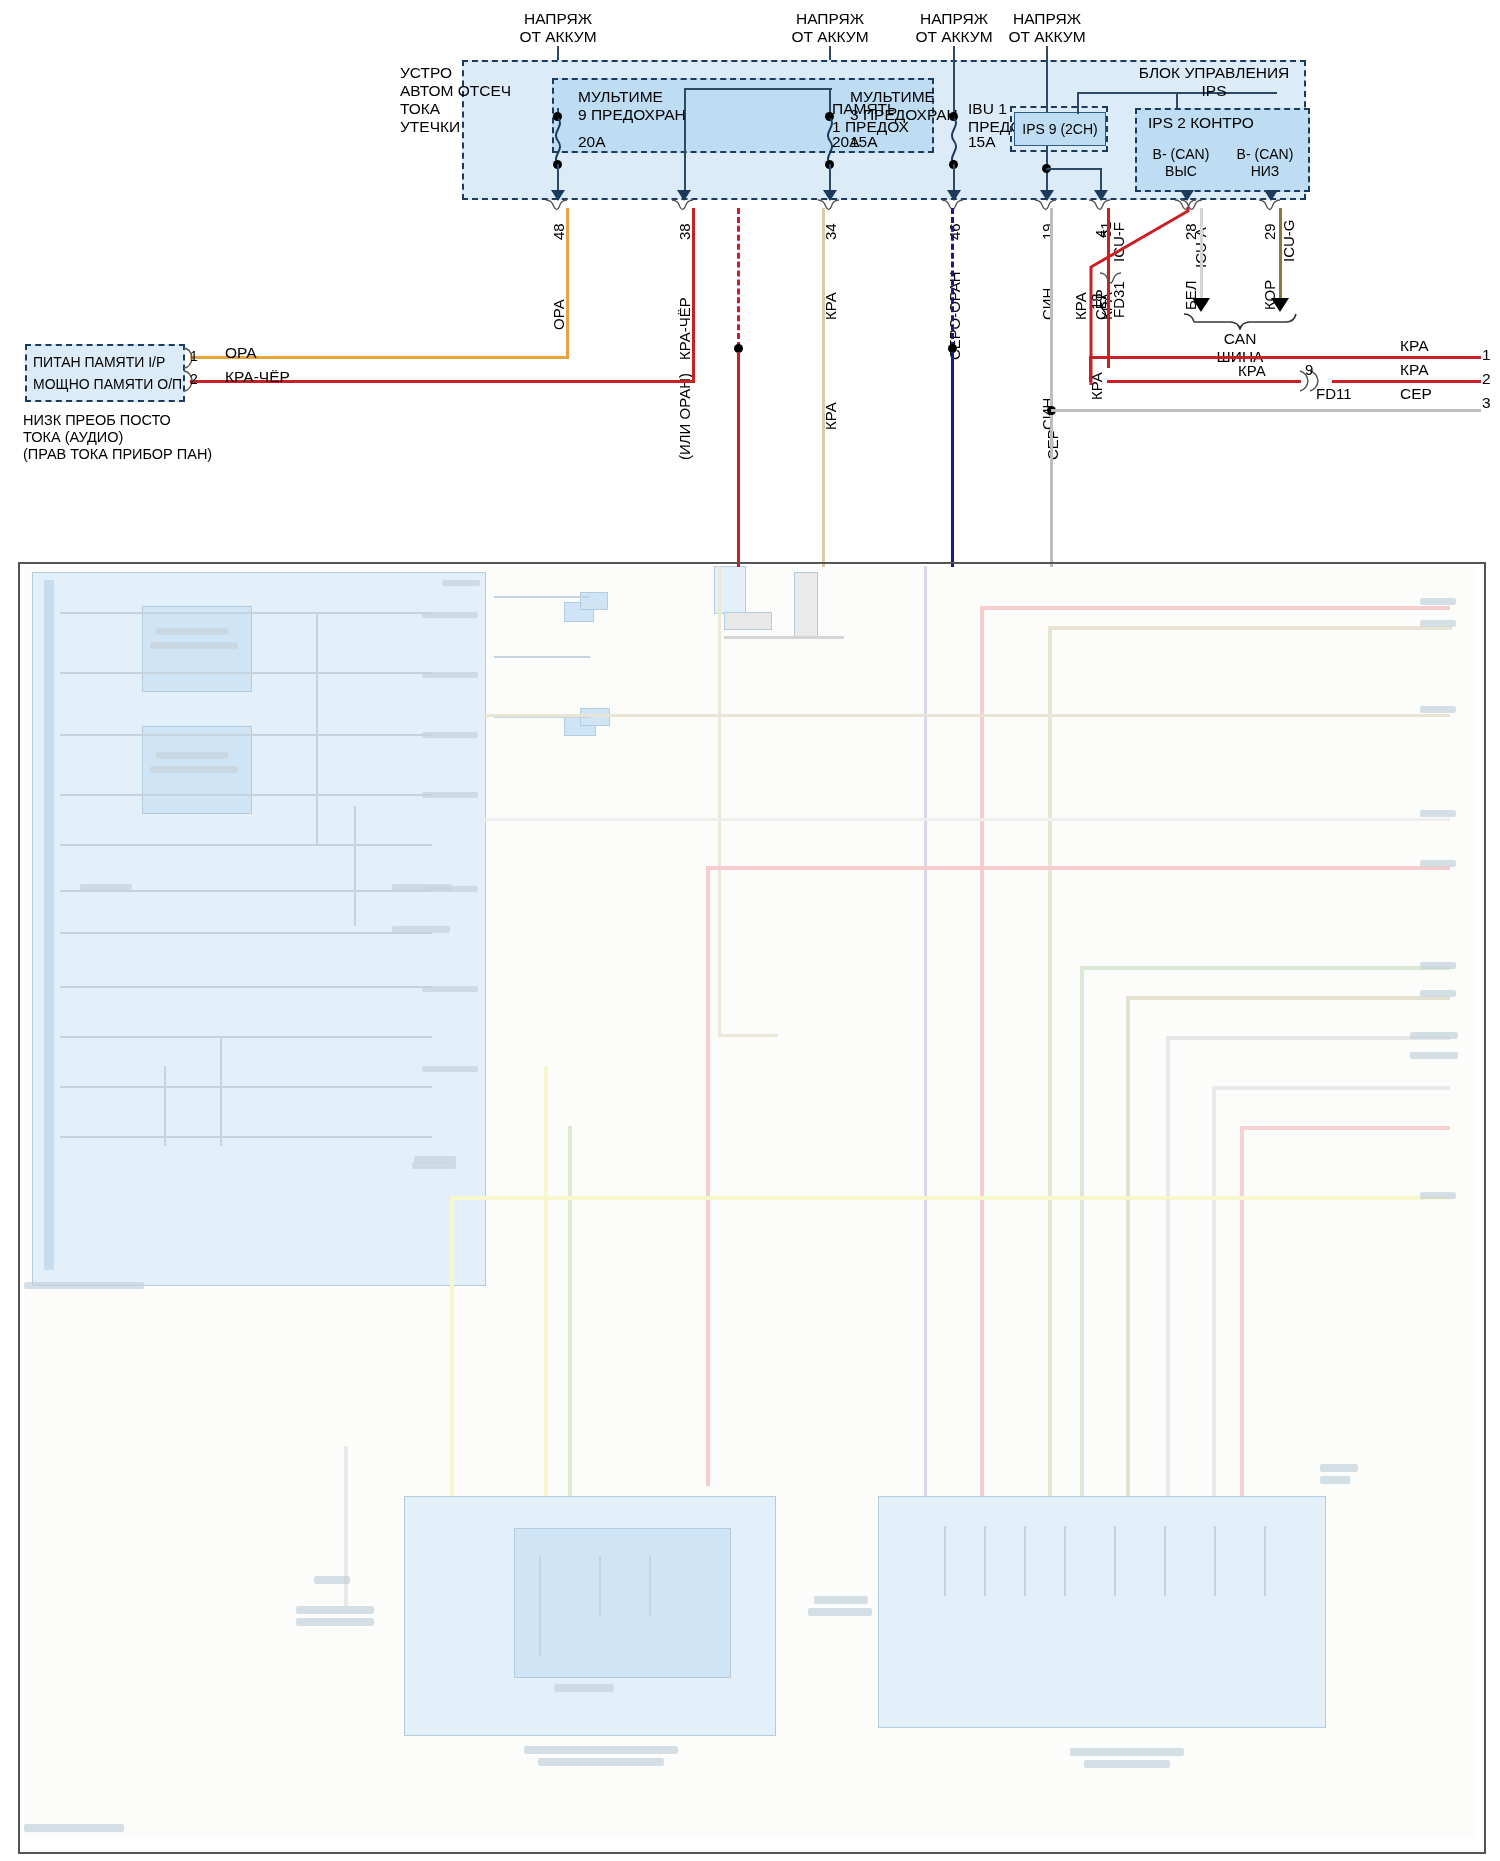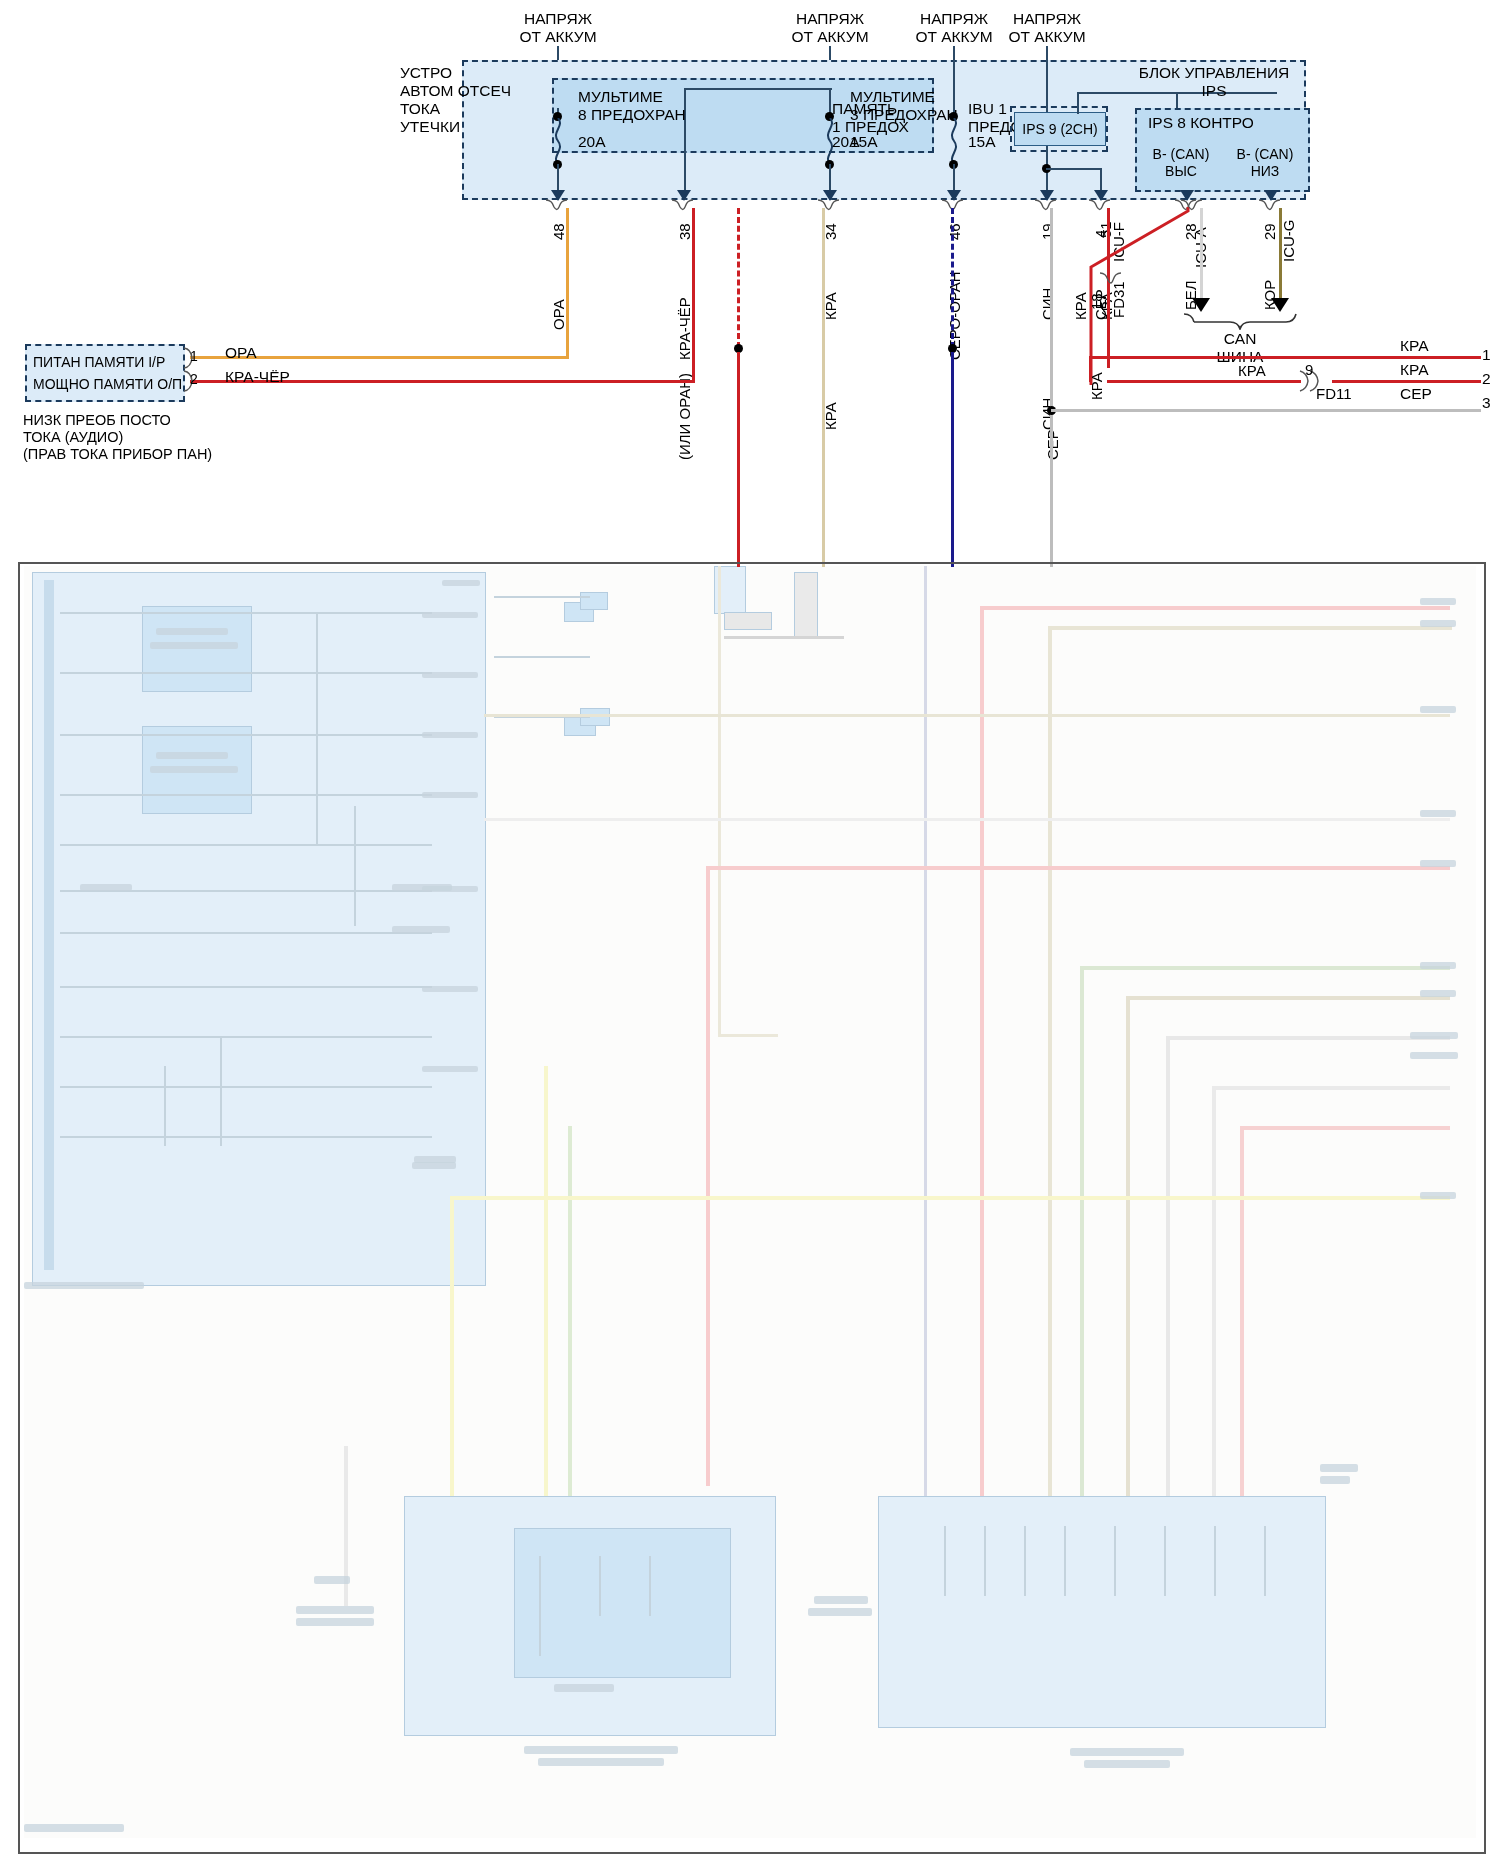--- a/index.html
+++ b/index.html
@@ -229,21 +229,21 @@
 
     <div class="thin" style="left:557px;top:108px;width:2px;height:8px;"></div>
     <div class="node" style="left:553px;top:112px;"></div>
     <svg class="fuse" style="left:551px;top:118px;" viewBox="0 0 14 46">
       <path d="M7 0 C 14 8, 0 14, 7 23 C 14 32, 0 38, 7 46" stroke="#1b3a5c" stroke-width="2" fill="none"></path>
     </svg>
     <div class="node" style="left:553px;top:160px;"></div>
     <div class="thin" style="left:557px;top:164px;width:2px;height:36px;"></div>
     <div class="t" style="left:578px;top:88px;">
       <span>МУЛЬТИМЕ</span><br>
-      <span>8 ПРЕДОХРАН</span>
+      <span>9 ПРЕДОХРАН</span>
     </div>
     <div class="t" style="left:578px;top:133px;">20A</div>
 
     <div class="thin" style="left:829px;top:88px;width:2px;height:28px;"></div>
     <div class="node" style="left:825px;top:112px;"></div>
     <svg class="fuse" style="left:823px;top:118px;" viewBox="0 0 14 46">
       <path d="M7 0 C 14 8, 0 14, 7 23 C 14 32, 0 38, 7 46" stroke="#1b3a5c" stroke-width="2" fill="none"></path>
     </svg>
     <div class="node" style="left:825px;top:160px;"></div>
     <div class="thin" style="left:829px;top:164px;width:2px;height:36px;"></div>
@@ -285,21 +285,21 @@
 
     <div class="thin" style="left:1077px;top:92px;width:200px;height:2px;"></div>
     <div class="thin" style="left:1077px;top:92px;width:2px;height:22px;"></div>
     <div class="thin" style="left:1176px;top:92px;width:2px;height:24px;"></div>
 
     <div class="t c" style="left:1119px;top:64px;width:190px;">
       <span>БЛОК УПРАВЛЕНИЯ</span><br>
       <span>IPS</span>
     </div>
     <div class="dash-box fill-mid" style="left:1135px;top:108px;width:175px;height:84px;"></div>
-    <div class="t" style="left:1148px;top:114px;">IPS 8 КОНТРО</div>
+    <div class="t" style="left:1148px;top:114px;">IPS 2 КОНТРО</div>
     <div class="t c" style="left:1139px;top:146px;width:84px;font-size:14px;line-height:17px;">
       <span>B- (CAN)</span><br>
       <span>ВЫС</span>
     </div>
     <div class="t c" style="left:1223px;top:146px;width:84px;font-size:14px;line-height:17px;">
       <span>B- (CAN)</span><br>
       <span>НИЗ</span>
     </div>
     <div class="thin" style="left:1186px;top:192px;width:2px;height:8px;"></div>
     <div class="thin" style="left:1270px;top:192px;width:2px;height:8px;"></div>

